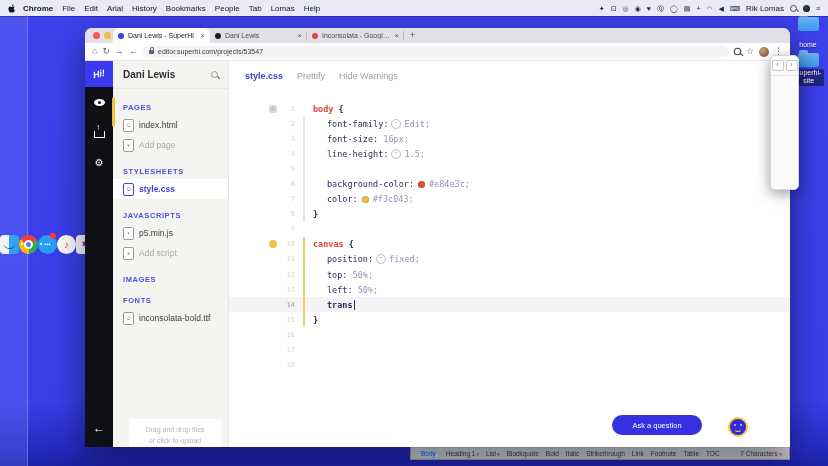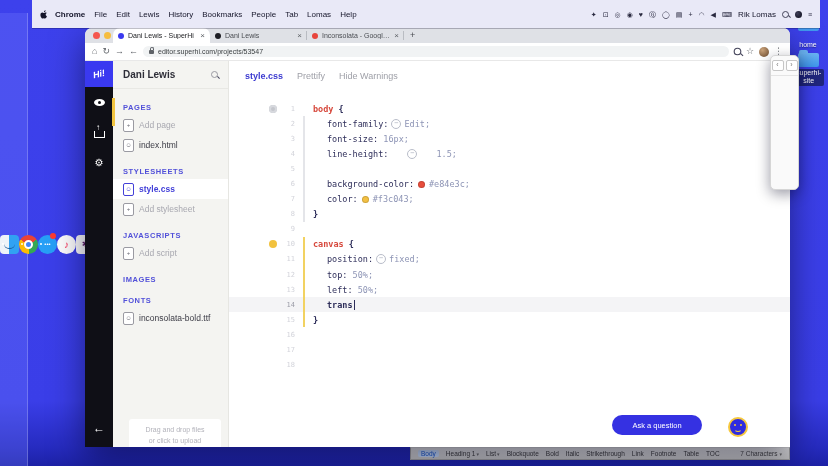--- a/index.html
+++ b/index.html
@@ -1,22 +1,22 @@
 <!DOCTYPE html>
 <html><head>
 <meta charset="utf-8">
 <style>
   html,body{margin:0;padding:0}
   body{width:828px;height:466px;position:relative;overflow:hidden;
        font-family:"Liberation Sans",sans-serif;
        background:linear-gradient(180deg,#3d41ec 0%,#3a3ee8 86%,#262bc0 96%,#1d22a6 100%);}
   
-  .menubar{position:absolute;left:0;top:0;right:8px;height:28px;background:#e9e9f7;
+  .menubar{position:absolute;left:0;top:0;right:0;height:16px;background:#e9e9f7;
            display:flex;align-items:center;font-size:8px;color:#15152a;z-index:50;
-           box-shadow:0 1px 0 rgba(0,0,30,.25);margin-left:32px;}
+           box-shadow:0 1px 0 rgba(0,0,30,.25);}
   .menubar .apple{margin:0 7px 0 8px;display:flex}
   .menubar .mi{margin-right:9px;white-space:nowrap}
   .menubar .mi.b{font-weight:bold}
   .menubar .right{margin-left:auto;display:flex;align-items:center;gap:6px;padding-right:8px}
   .menubar .sic{font-size:7px;line-height:1;color:#2a2a40}
   .menubar .user{font-size:8px}
   .mag{position:relative;width:5px;height:5px;border:1px solid #44445a;border-radius:50%;display:inline-block}
   .mag::after{content:"";position:absolute;width:3px;height:1px;background:#44445a;transform:rotate(45deg);right:-2.6px;bottom:-.6px}
   .siri-dot{width:7px;height:7px;border-radius:50%;background:radial-gradient(circle at 35% 35%,#3c3c55,#0e0e1c)}
   
@@ -185,21 +185,21 @@
 <div class="menubar">
   <span class="apple">
     <svg width="8" height="9" viewBox="0 0 8 9">
         <path fill="#15152a" d="M5.6.2c.1.5-.1 1-.4 1.3-.3.4-.8.6-1.2.6-.1-.5.2-1 .4-1.3C4.7.4 5.2.2 5.6.2zM6.9 3c-.6-.4-1.3-.4-1.6-.4-.7 0-1 .4-1.5.4S2.9 2.6 2.4 2.6c-1 0-2 .8-2 2.4 0 1.6 1.2 3.5 2 3.5.4 0 .7-.3 1.3-.3.6 0 .8.3 1.3.3.8 0 1.7-1.6 1.9-2.3-.9-.4-1.2-1-1.2-1.7C5.7 3.7 6.4 3.2 6.9 3z"></path>
       </svg>
   </span>
   <span id="menu-items" style="display:flex">
       <span class="mi b">Chrome</span>
       <span class="mi">File</span>
       <span class="mi">Edit</span>
-      <span class="mi">Lewis</span>
+      <span class="mi">Arial</span>
       <span class="mi">History</span>
       <span class="mi">Bookmarks</span>
       <span class="mi">People</span>
       <span class="mi">Tab</span>
       <span class="mi">Lomas</span>
       <span class="mi">Help</span>
     </span>
   <span class="right" id="menu-status">
       <span class="sic">✦</span>
       <span class="sic">⊡</span>
@@ -355,38 +355,38 @@
       <div class="ric gear">⚙</div>
       <div class="backarrow">←</div>
     </div>
     <div class="sidebar">
       <div class="sb-head">
         <span class="sb-title">Dani Lewis</span>
         <span class="mag" style="border-color:#9a9aa2"></span>
       </div>
       <div class="sb-body" id="sb-body">
           <div class="sec-h">PAGES</div>
+          <div class="sb-item">
+            <span class="ficon">☺</span>
+            <span>index.html</span>
+          </div>
           <div class="sb-item muted">
             <span class="ficon">+</span>
             <span>Add page</span>
-          </div>
-          <div class="sb-item">
-            <span class="ficon">☺</span>
-            <span>index.html</span>
           </div>
           <div class="sec-h">STYLESHEETS</div>
           <div class="sb-item active">
             <span class="ficon">☺</span>
             <span>style.css</span>
           </div>
-          <div class="sb-item muted">
-            <span class="ficon">+</span>
-            <span>Add stylesheet</span>
-          </div>
           <div class="sec-h">JAVASCRIPTS</div>
+          <div class="sb-item">
+            <span class="ficon">•</span>
+            <span>p5.min.js</span>
+          </div>
           <div class="sb-item muted">
             <span class="ficon">+</span>
             <span>Add script</span>
           </div>
           <div class="sec-h">IMAGES</div>
           <div class="sec-h">FONTS</div>
           <div class="sb-item">
             <span class="ficon">☺</span>
             <span>inconsolata-bold.ttf</span>
           </div>
@@ -420,21 +420,21 @@
           <div class="code-line">
             <div class="ldot"></div>
             <div class="lnum">3</div>
             <div class="lbar g"></div>
             <div class="ltxt" style="padding-left: 14px;"><span class="tk-prop">font-size:</span><span class="tk-val"> 16px;</span></div>
           </div>
           <div class="code-line">
             <div class="ldot"></div>
             <div class="lnum">4</div>
             <div class="lbar g"></div>
-            <div class="ltxt" style="padding-left: 14px; gap: 16px;"><span class="tk-prop">line-height:</span><span class="mi-ic">−</span><span class="tk-val">1.5;</span></div>
+            <div class="ltxt" style="padding-left: 14px;"><span class="tk-prop">line-height:</span><span class="mi-ic">−</span><span class="tk-val">1.5;</span></div>
           </div>
           <div class="code-line">
             <div class="ldot"></div>
             <div class="lnum">5</div>
             <div class="lbar g"></div>
             <div class="ltxt" style="padding-left: 0px;"></div>
           </div>
           <div class="code-line">
             <div class="ldot"></div>
             <div class="lnum">6</div>

